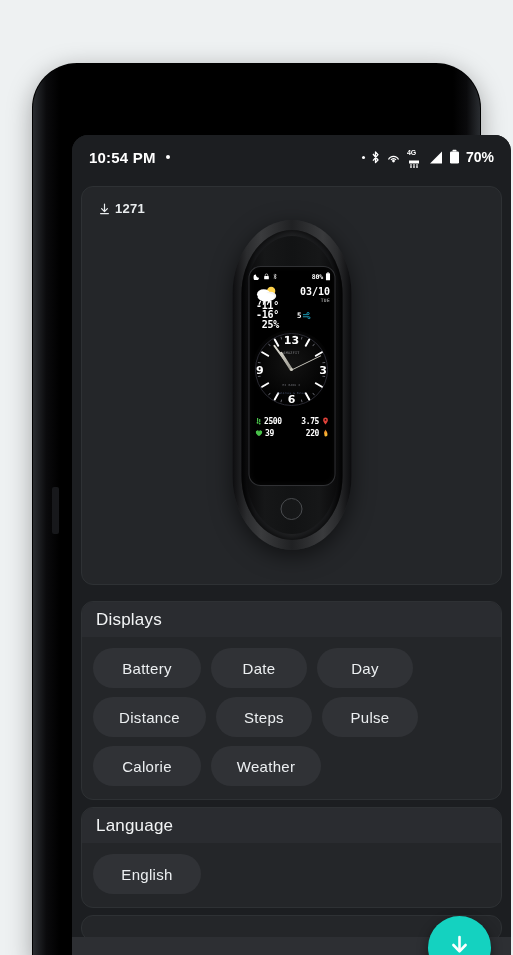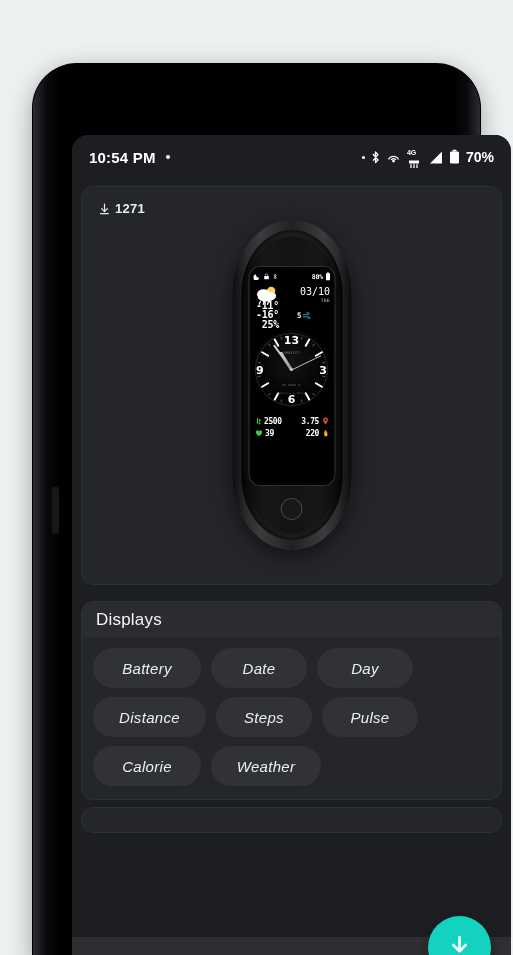--- a/index.html
+++ b/index.html
@@ -101,21 +101,21 @@
   .wf{position:absolute;left:0;top:0;width:85px;height:218px;color:#fff;
       font-family:"DejaVu Sans Mono", monospace;}
   .wf-top{position:absolute;left:4px;top:5px;right:4px;display:flex;align-items:center;}
   .wf-icons{display:flex;gap:3px;align-items:center;}
   .wf-batt{margin-left:auto;display:flex;align-items:center;gap:2px;}
   .wf-batt-t{font-size:6.5px;font-weight:700;letter-spacing:-.2px;}
 
   .wf-mid{position:absolute;left:0;top:17px;width:85px;height:44px;}
   .wf-wicon{position:absolute;left:5px;top:1px;}
   .wf-date{position:absolute;right:4px;top:2px;text-align:right;}
-  .wf-date .d{font-size:10px;font-weight:400;letter-spacing:0px;line-height:11px;}
+  .wf-date .d{font-size:10px;font-weight:700;letter-spacing:0px;line-height:11px;}
   .wf-date .w{font-size:4.5px;letter-spacing:.4px;color:#dcdcdc;line-height:6px;margin-top:1px;}
   .wf-temps{position:absolute;left:7px;top:17px;font-size:10px;line-height:9.4px;font-weight:700;letter-spacing:-.3px;text-align:right;}
   .wf-wind{position:absolute;left:48px;top:27px;font-size:7.5px;font-weight:600;display:flex;align-items:center;gap:1px;}
 
   .dial{position:absolute;left:50%;top:63px;transform:translateX(-50%);width:79px;height:79px;}
   .dial-face{position:absolute;inset:0;border-radius:50%;
     background:radial-gradient(circle at 50% 42%, #131313 0%, #000 72%);}
   .dial-ring{position:absolute;inset:3px;border-radius:50%;border:.5px solid #2a2a33;}
   .tick{position:absolute;left:50%;top:4px;width:2px;height:9px;background:#fff;border-radius:1px;
     transform-origin:50% 35.5px;margin-left:-1px;}
@@ -149,21 +149,21 @@
     height:35px;display:flex;align-items:center;padding:0 14px;
     background:#2a2c30;border-radius:11px 11px 0 0;
   }
   .sec-title{font-size:17px;color:#f2f4f5;font-weight:400;letter-spacing:.2px;}
   .sec-body{padding:11px 11px 13px 11px;}
   .chip-row{display:flex;gap:10px;margin-bottom:9px;}
   .chip-row:last-child{margin-bottom:0;}
   .chip{
     height:40px;min-width:96px;border-radius:20px;background:#303236;
     display:flex;align-items:center;justify-content:center;
-    color:#eceff1;font-size:15px;letter-spacing:.3px;padding:0 18px;box-sizing:border-box;font-style:italic;
+    color:#eceff1;font-size:15px;letter-spacing:.3px;padding:0 18px;box-sizing:border-box;
   }
   .chip.w-battery{width:108px;}
   .chip.w-date{width:96px;}
   .chip.w-day{width:96px;}
   .chip.w-distance{width:113px;}
   .chip.w-steps{width:96px;}
   .chip.w-pulse{width:96px;}
   .chip.w-calorie{width:108px;}
   .chip.w-weather{width:110px;}
   .chip.w-english{width:108px;}
@@ -395,20 +395,31 @@
               <div class="chip w-pulse">Pulse</div>
             </div>
             <div class="chip-row">
               <div class="chip w-calorie">Calorie</div>
               <div class="chip w-weather">Weather</div>
               <div class="spacer-flex"></div>
             </div>
           </div>
         </div>
 
+        <div class="card">
+          <div class="sec-head">
+            <div class="sec-title">Language</div>
+          </div>
+          <div class="sec-body">
+            <div class="chip-row">
+              <div class="chip w-english">English</div>
+              <div class="spacer-flex"></div>
+            </div>
+          </div>
+        </div>
 
         <div class="partial-card"></div>
       </div>
 
       <div class="bottombar">
         
         
         
       </div>
 

